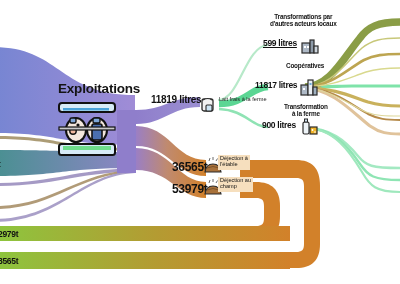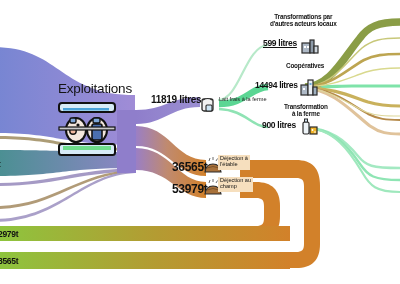--- a/index.html
+++ b/index.html
@@ -6,21 +6,21 @@
   body{
     width:400px;height:284px;overflow:hidden;
     background:#ffffff;
     font-family:"Liberation Sans", sans-serif;
   }
   #stage{position:relative;width:400px;height:284px;overflow:hidden;background:#fff;}
   svg.flows{position:absolute;left:0;top:0;width:400px;height:284px;}
 
   .node-title{
     position:absolute;
-    font-weight:normal;
+    font-weight:bold;
     color:#141414;
     white-space:nowrap;
     letter-spacing:-0.2px;
     text-align:right;
   }
   .flow-label{
     position:absolute;
     font-weight:bold;
     color:#111111;
     white-space:nowrap;
@@ -190,21 +190,21 @@
       <rect x="10" y="3" width="4" height="13" fill="#8d9aa8" stroke="#2b2b2b" stroke-width="1.2"></rect>
       <rect x="14" y="9" width="4" height="7" fill="#cdd5dd" stroke="#2b2b2b" stroke-width="1.2"></rect>
       <rect x="4" y="9" width="2" height="2" fill="#fff"></rect>
       <rect x="7" y="9" width="2" height="2" fill="#fff"></rect>
     </svg>
   </div>
 
   <div class="target-label" style="left:286px;top:63px;font-size:6.4px;">
     <div>Coopératives</div>
   </div>
-  <div class="flow-label" style="left:255px;top:80px;font-size:8.5px;">14494 litres</div>
+  <div class="flow-label" style="left:255px;top:80px;font-size:8.5px;">11817 litres</div>
   <div class="icon" style="left:299px;top:77px;">
     <svg width="20" height="20" viewBox="0 0 20 20">
       <rect x="2" y="8" width="7" height="10" fill="#aeb9c6" stroke="#2b2b2b" stroke-width="1.2"></rect>
       <rect x="9" y="3" width="5" height="15" fill="#e9eef3" stroke="#2b2b2b" stroke-width="1.2"></rect>
       <rect x="14" y="10" width="4" height="8" fill="#9fb0bf" stroke="#2b2b2b" stroke-width="1.2"></rect>
       <rect x="4" y="11" width="2" height="2" fill="#fff"></rect>
       <rect x="10.5" y="6" width="2" height="2" fill="#6aa8d8"></rect>
     </svg>
   </div>
 

